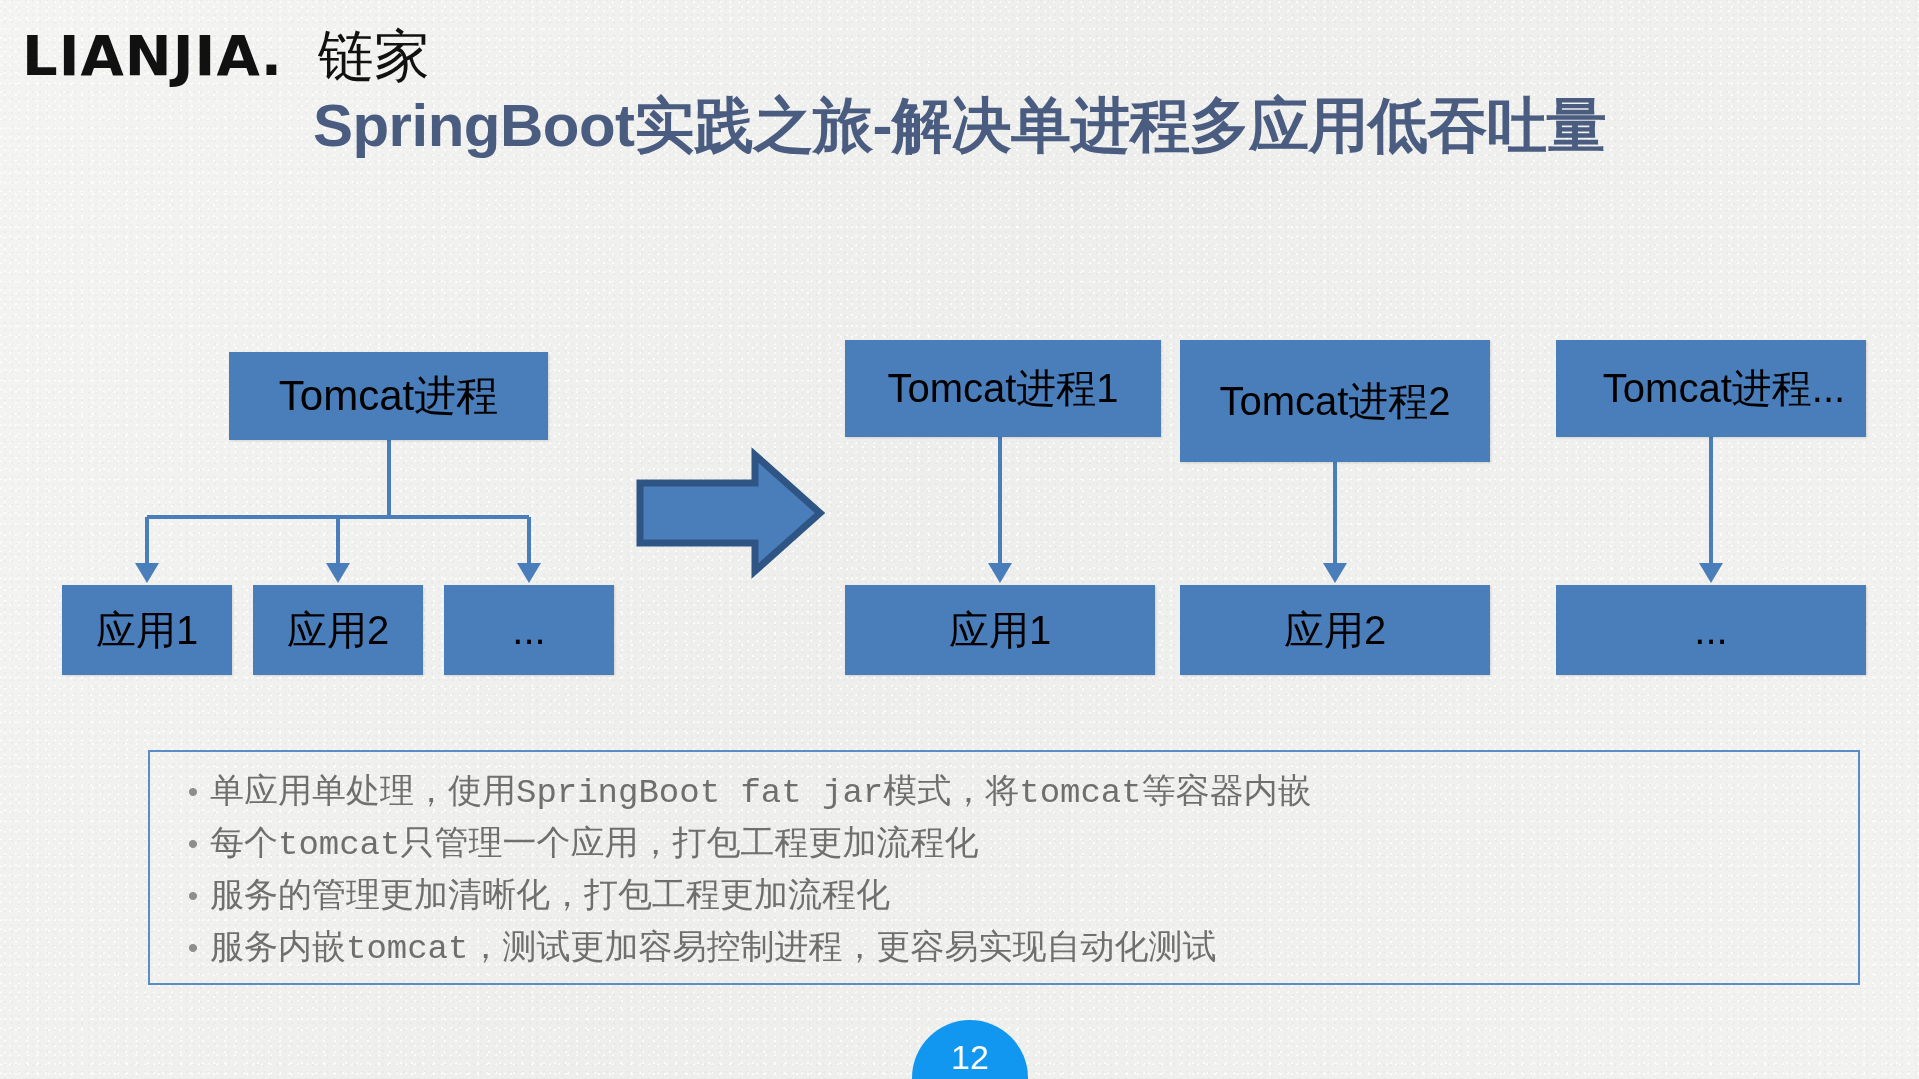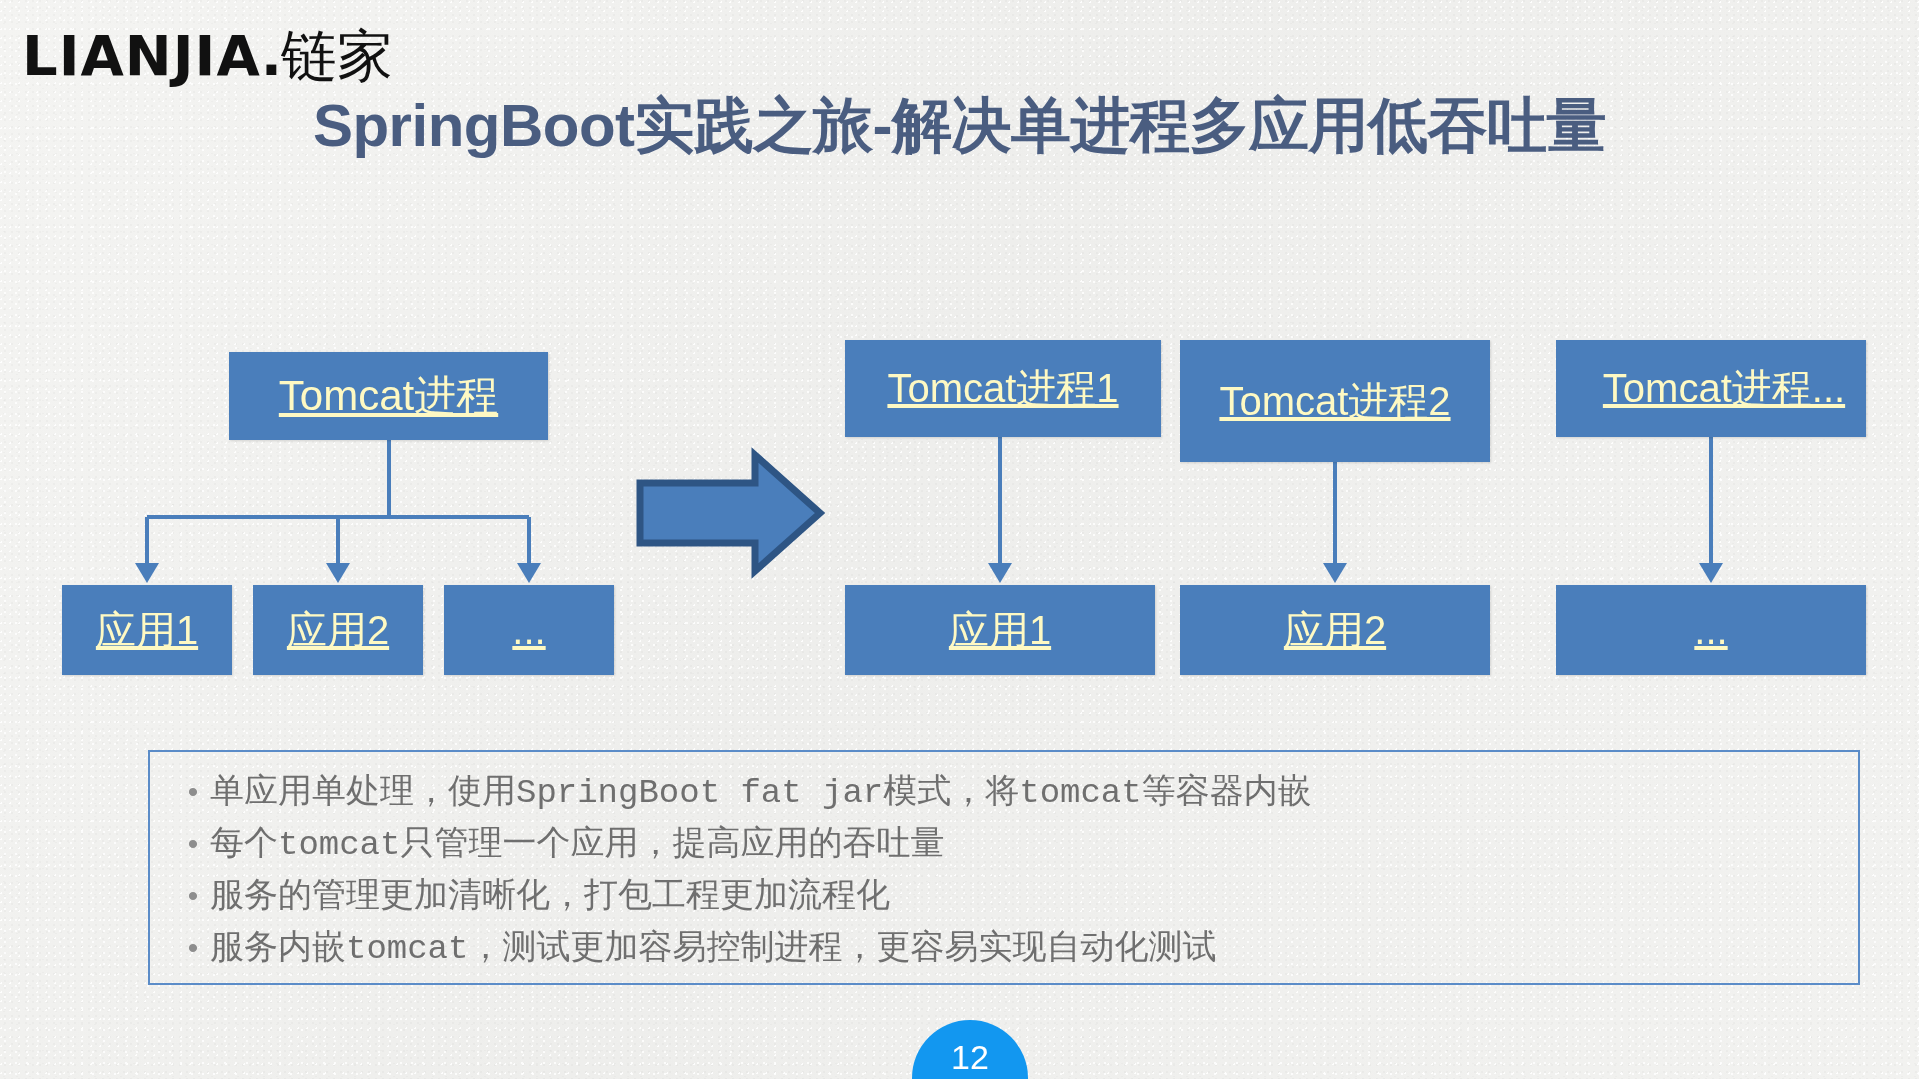--- a/index.html
+++ b/index.html
@@ -41,20 +41,21 @@
     font-family: "DejaVu Sans", sans-serif;
   }
   #logo .latin {
     font-weight: 700;
     letter-spacing: 1px;
   }
   #logo .dot { font-weight: 700; }
   #logo .cjk {
     font-weight: 500;
     letter-spacing: 0px;
+    margin-left: 37px;
   }
 
   
   #title {
     position: absolute;
     left: 0;
     top: 94px;
     width: 1919px;
     text-align: center;
     color: #4a5d80;
@@ -72,31 +73,30 @@
     top: 0;
     width: 1919px;
     height: 1079px;
     pointer-events: none;
   }
 
   .node {
     position: absolute;
     box-sizing: border-box;
     background: #4a7ebb;
-    color: #fef9c3;
+    color: #000000;
     display: flex;
     align-items: center;
     justify-content: center;
     font-weight: 400;
     text-align: right;
     font-family: "Liberation Sans", sans-serif;
     box-shadow: 1px 1px 2px rgba(0,0,0,0.12);
     white-space: nowrap;
     overflow: hidden;
-    text-decoration: underline;
   }
 
   
   #n-tomcat-left { left: 229px; top: 352px; width: 319px; height: 88px; font-size: 42px; }
   #n-app1-left   { left: 62px;  top: 585px; width: 170px; height: 90px; font-size: 40px; }
   #n-app2-left   { left: 253px; top: 585px; width: 170px; height: 90px; font-size: 40px; }
   #n-appd-left   { left: 444px; top: 585px; width: 170px; height: 90px; font-size: 40px; }
 
   
   #n-tomcat-1 { left: 845px;  top: 340px; width: 316px; height: 97px; font-size: 40px; }
@@ -217,21 +217,21 @@
   <div class="node" id="n-app2-right">应用2</div>
   <div class="node" id="n-appd-right">...</div>
 
   <div id="bullets">
     <div class="bullet-row">
       <span class="bullet-dot">•</span>
       <span class="bullet-text">单应用单处理，使用SpringBoot fat jar模式，将tomcat等容器内嵌</span>
     </div>
     <div class="bullet-row">
       <span class="bullet-dot">•</span>
-      <span class="bullet-text">每个tomcat只管理一个应用，提高应用的吞吐量</span>
+      <span class="bullet-text">每个tomcat只管理一个应用，打包工程更加流程化</span>
     </div>
     <div class="bullet-row">
       <span class="bullet-dot">•</span>
       <span class="bullet-text">服务的管理更加清晰化，打包工程更加流程化</span>
     </div>
     <div class="bullet-row">
       <span class="bullet-dot">•</span>
       <span class="bullet-text">服务内嵌tomcat，测试更加容易控制进程，更容易实现自动化测试</span>
     </div>
   </div>

